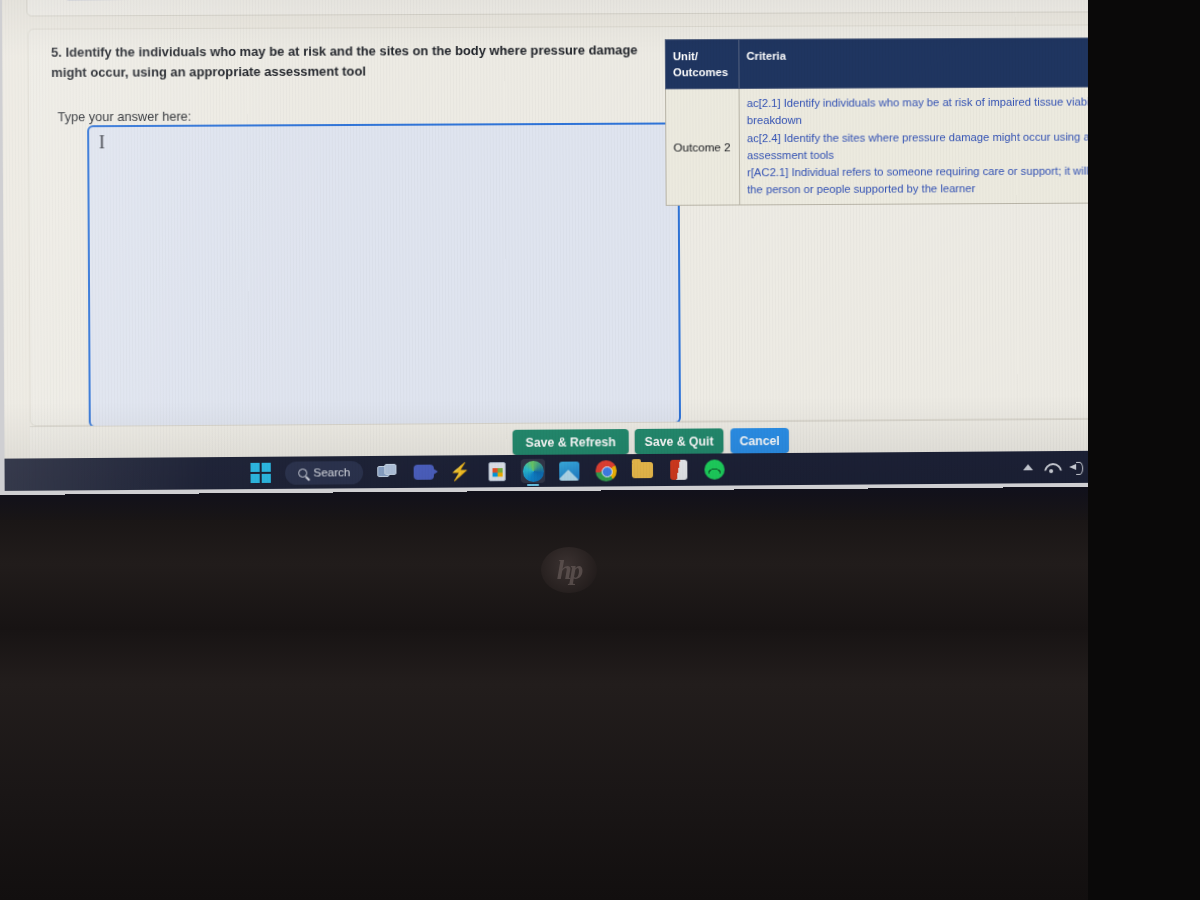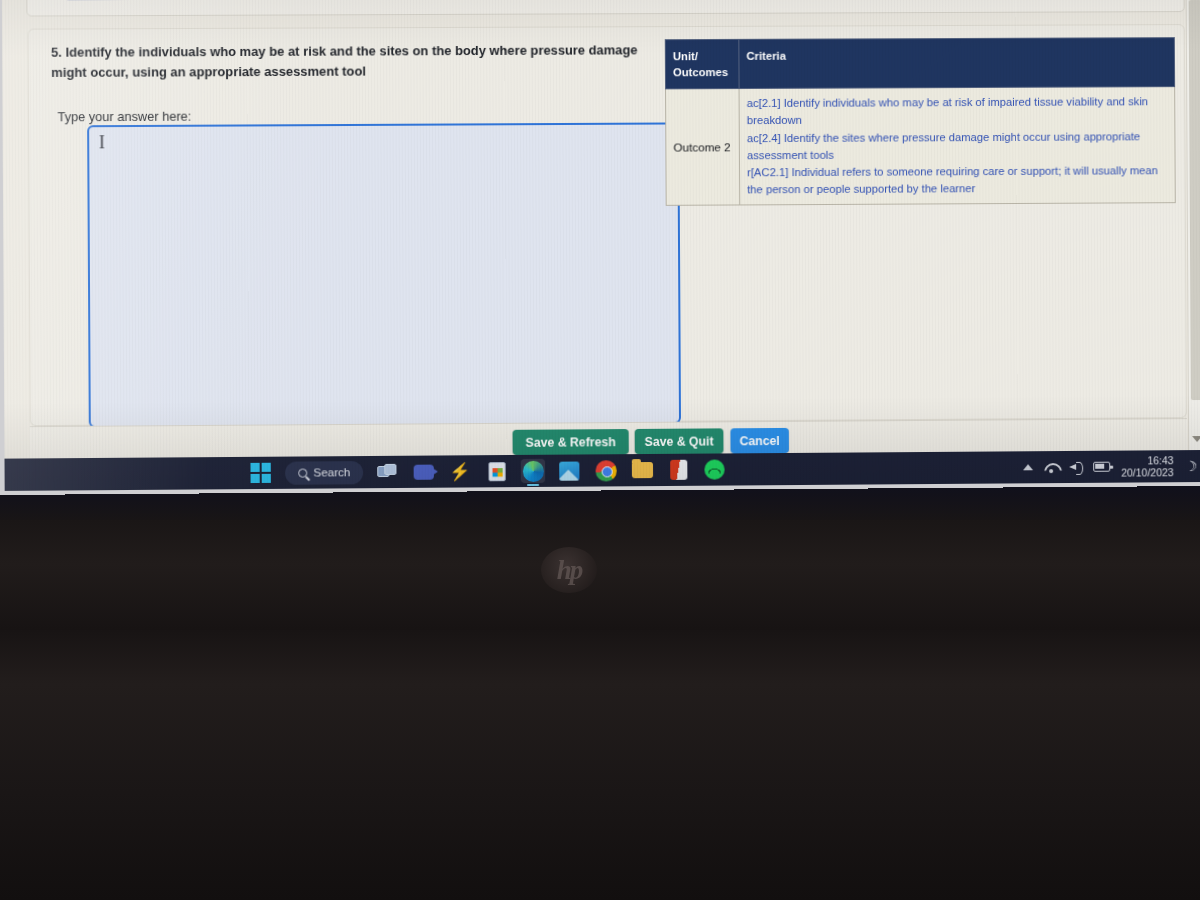--- a/index.html
+++ b/index.html
@@ -3,21 +3,21 @@
 <meta charset="utf-8">
 <style>
   * { box-sizing: border-box; margin: 0; padding: 0; }
   html, body {
     width: 1200px; height: 900px;
     overflow: hidden;
     font-family: "Liberation Sans", sans-serif;
     background: #0a0909;
   }
 
-  #stage { position: relative; width: 1200px; height: 900px; overflow: hidden; padding-left: 29px; }
+  #stage { position: relative; width: 1088px; height: 900px; overflow: hidden; padding-left: 29px; }
 
   
   .laptop-body {
     position: absolute; left: 0; top: 470px; width: 1200px; height: 430px;
     background:
       radial-gradient(ellipse 700px 200px at 570px 610px, #24201f 0%, #141111 60%, #0c0a0a 100%),
       linear-gradient(180deg, #161313 0%, #1d1918 25%, #151212 55%, #100d0d 100%);
   }
   .hinge-strip {
     position: absolute; left: 0; top: 468px; width: 1200px; height: 58px;

